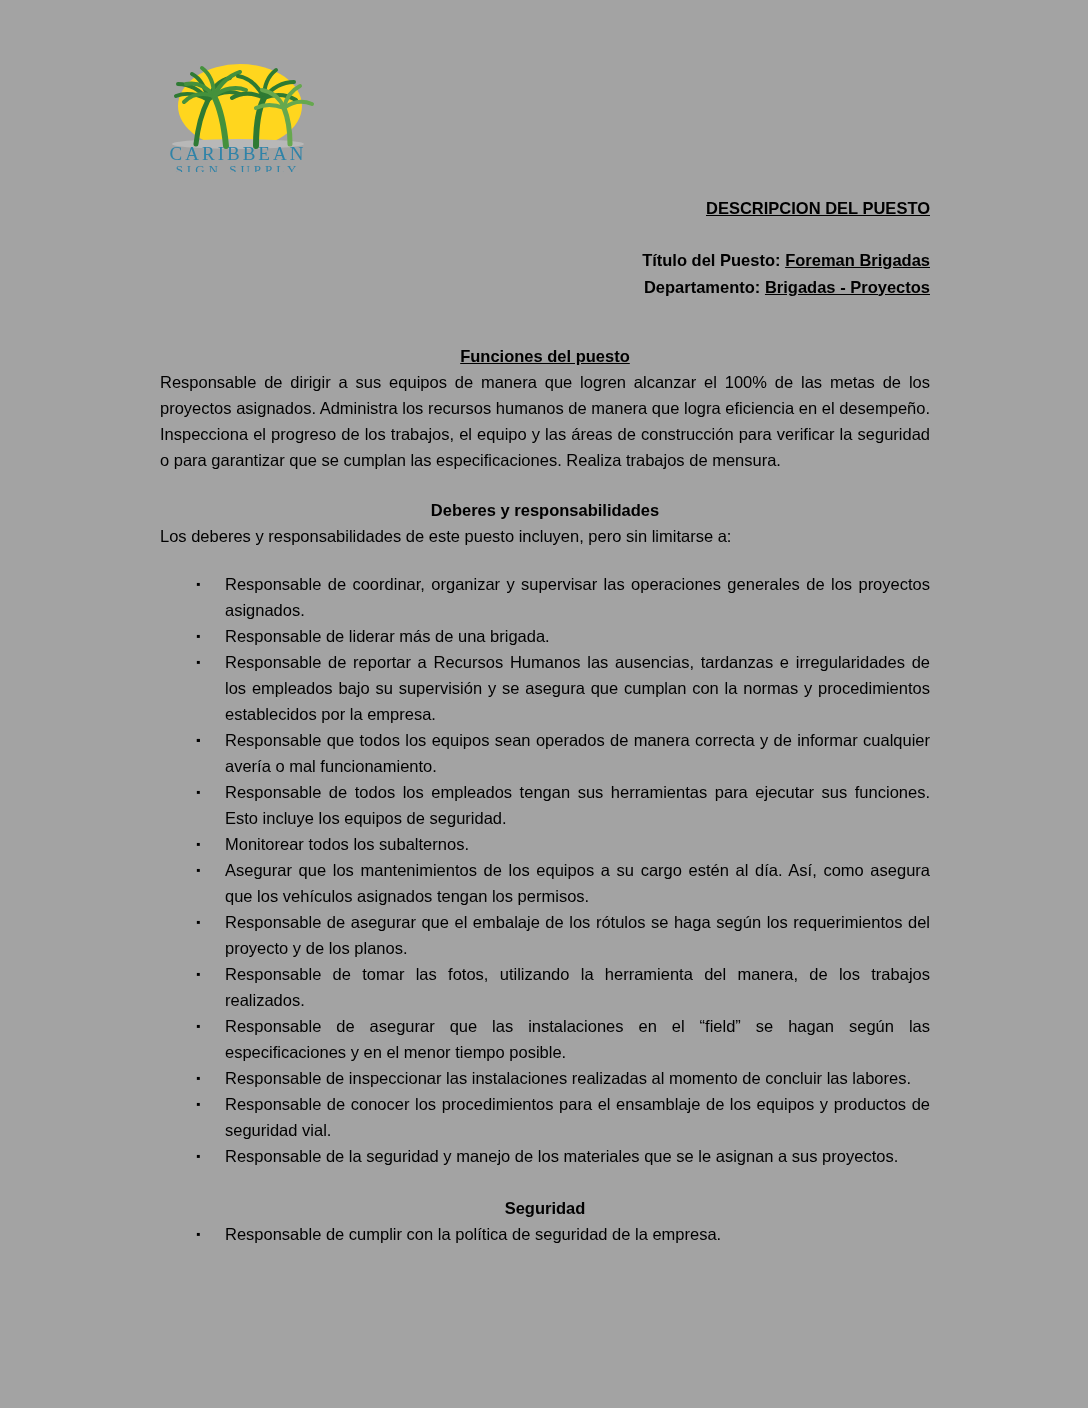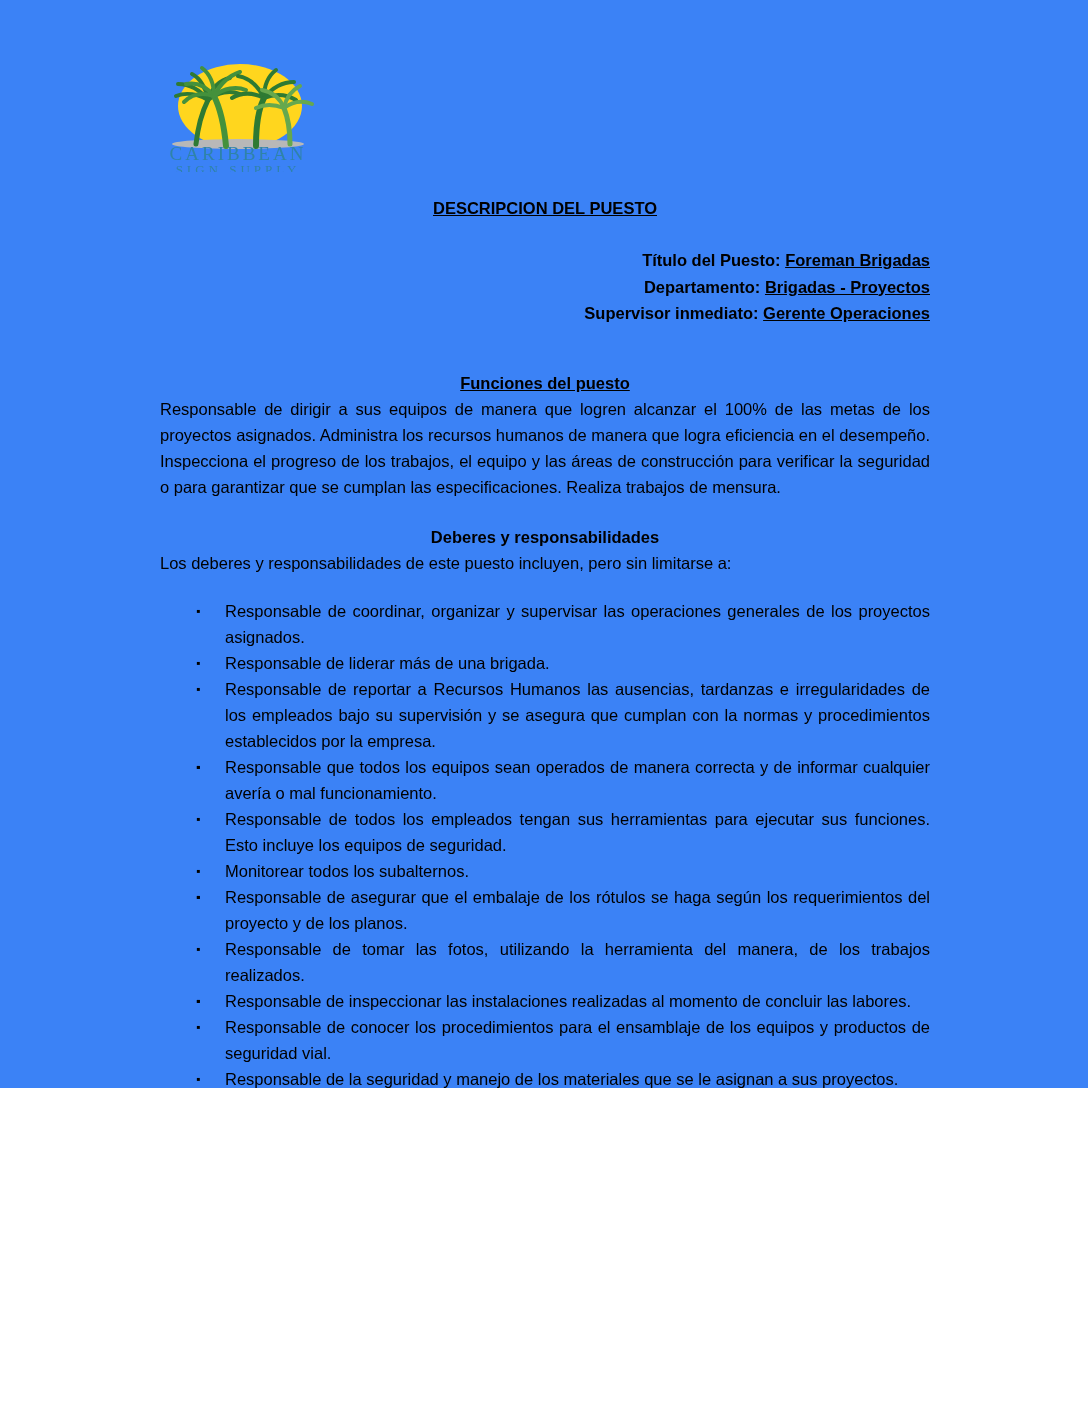--- a/index.html
+++ b/index.html
@@ -3,36 +3,36 @@
 <meta charset="utf-8">
 <style>
   html, body {
     margin: 0;
     padding: 0;
     background: #ffffff;
   }
   .page {
     position: relative;
     width: 1088px;
-    height: 1088px;
-    background: #3b82f6;
+    height: 1408px;
+    background: #a3a3a3;
     overflow: hidden;
     font-family: "Liberation Sans", sans-serif;
     font-size: 16.5px;
     line-height: 26px;
     color: #000000;
     box-sizing: border-box;
     padding: 60px 158px 0 160px;
   }
   .logo {
     width: 170px;
     margin-left: -8px;
   }
   .doc-title {
-    text-align: center;
+    text-align: right;
     font-weight: bold;
     margin-top: 16px;
   }
   .doc-title span {
     text-decoration: underline;
   }
   .header-fields {
     margin-top: 26px;
   }
   .header-field {
@@ -130,21 +130,20 @@
   <div class="doc-title">
     <span>DESCRIPCION DEL PUESTO</span>
   </div>
 
   <div class="header-fields">
 
       <div class="header-field"><span class="label">Título del Puesto: </span><span class="value">Foreman Brigadas</span></div>
 
       <div class="header-field"><span class="label">Departamento: </span><span class="value">Brigadas - Proyectos</span></div>
 
-      <div class="header-field"><span class="label">Supervisor inmediato: </span><span class="value">Gerente Operaciones</span></div>
     </div>
 
   <div class="section-heading funciones-heading">Funciones del puesto</div>
   <div class="funciones-body">Responsable de dirigir a sus equipos de manera que logren alcanzar el 100% de las metas de los proyectos asignados.  Administra los recursos humanos de manera que logra eficiencia en el desempeño.  Inspecciona el progreso de los trabajos, el equipo y las áreas de construcción para verificar la seguridad o para garantizar que se cumplan las especificaciones. Realiza trabajos de mensura.</div>
 
   <div class="section-heading deberes-heading">Deberes y responsabilidades</div>
   <div class="deberes-intro">Los deberes y responsabilidades de este puesto incluyen, pero sin limitarse a:</div>
 
   <ul class="bullet-list">
 
@@ -155,27 +154,27 @@
       <li><span class="bullet">▪</span><span>Responsable de reportar a Recursos Humanos las ausencias, tardanzas e irregularidades de los empleados bajo su supervisión y se asegura que cumplan con la normas y procedimientos establecidos por la empresa.</span></li>
 
       <li><span class="bullet">▪</span></li>
 
       <li><span class="bullet">▪</span><span>Responsable que todos los equipos sean operados de manera correcta y de informar cualquier avería o mal funcionamiento.</span></li>
 
       <li><span class="bullet">▪</span><span>Responsable de todos los empleados tengan sus herramientas para ejecutar sus funciones.  Esto incluye los equipos de seguridad.</span></li>
 
       <li><span class="bullet">▪</span><span>Monitorear todos los subalternos.</span></li>
 
-      <li><span class="bullet">▪</span></li>
+      <li><span class="bullet">▪</span><span>Asegurar que los mantenimientos de los equipos a su cargo estén al día.  Así, como asegura que los vehículos asignados tengan los permisos.</span></li>
 
       <li><span class="bullet">▪</span><span>Responsable de asegurar que el embalaje de los rótulos se haga según los requerimientos del proyecto y de los planos.</span></li>
 
       <li><span class="bullet">▪</span><span>Responsable de tomar las fotos, utilizando la herramienta del manera, de los trabajos realizados.</span></li>
 
-      <li><span class="bullet">▪</span></li>
+      <li><span class="bullet">▪</span><span>Responsable de asegurar que las instalaciones en el “field” se hagan según las especificaciones y en el menor tiempo posible.</span></li>
 
       <li><span class="bullet">▪</span><span>Responsable de inspeccionar las instalaciones realizadas al momento de concluir las labores.</span></li>
 
       <li><span class="bullet">▪</span><span>Responsable de conocer los procedimientos para el ensamblaje de los equipos y productos de seguridad vial.</span></li>
 
       <li><span class="bullet">▪</span><span>Responsable de la seguridad y manejo de los materiales que se le asignan a sus proyectos.</span></li>
     </ul>
 
   <div class="section-heading seguridad-heading">Seguridad</div>
   <ul class="bullet-list seguridad-list">

